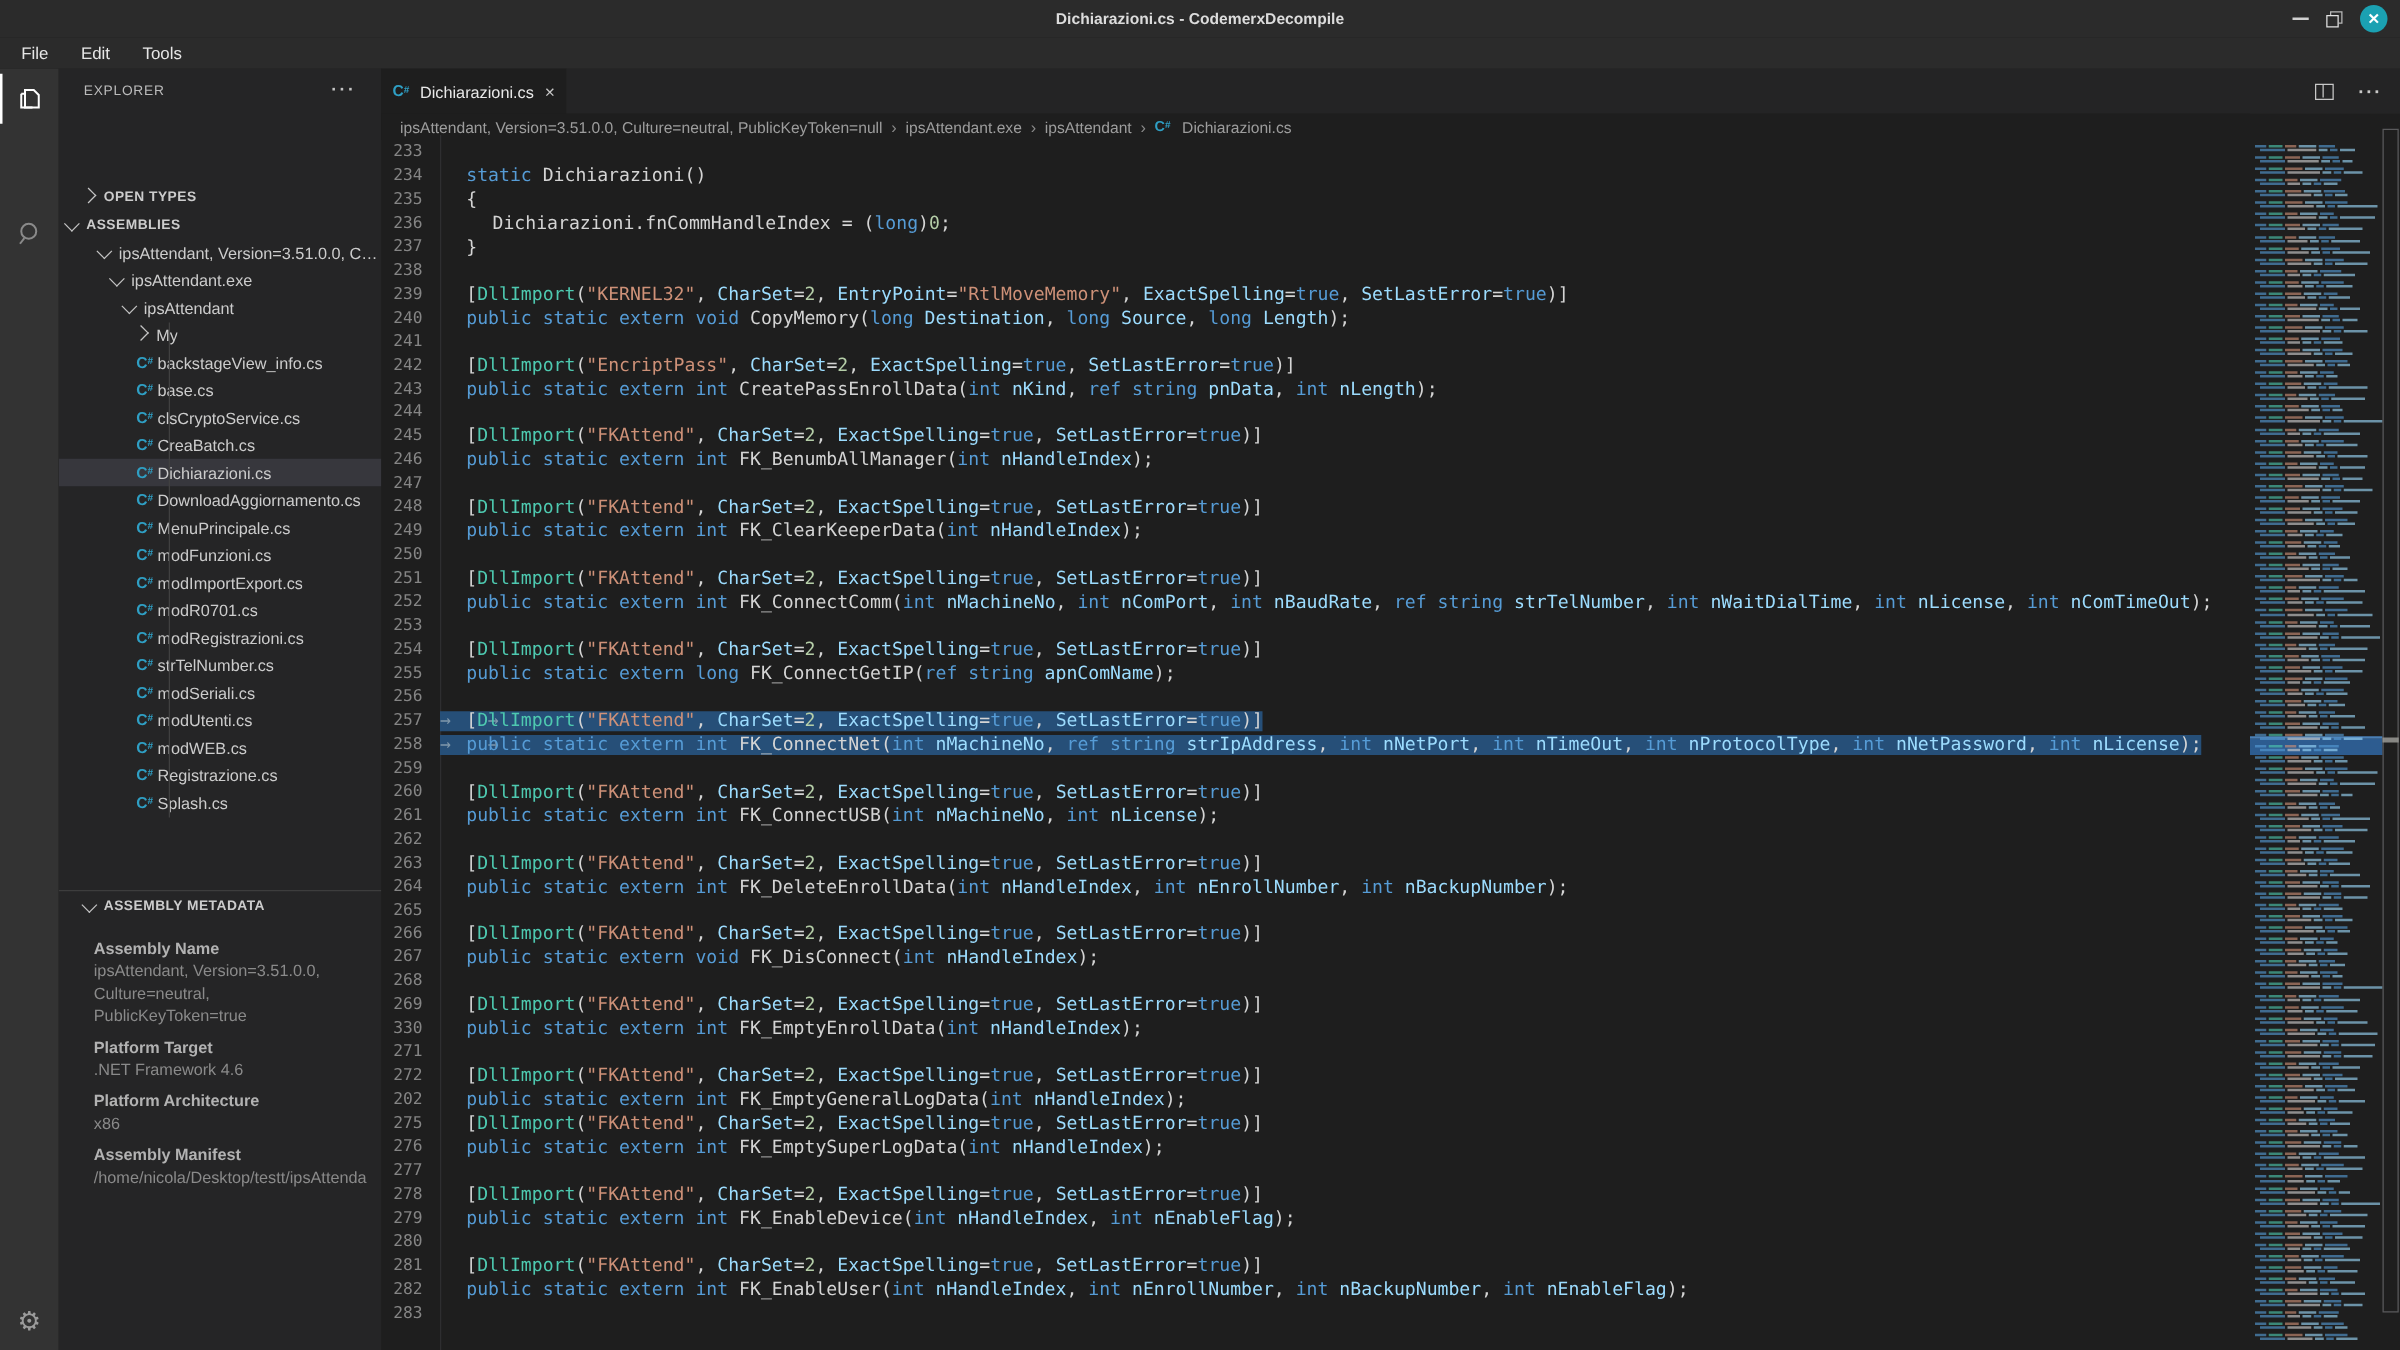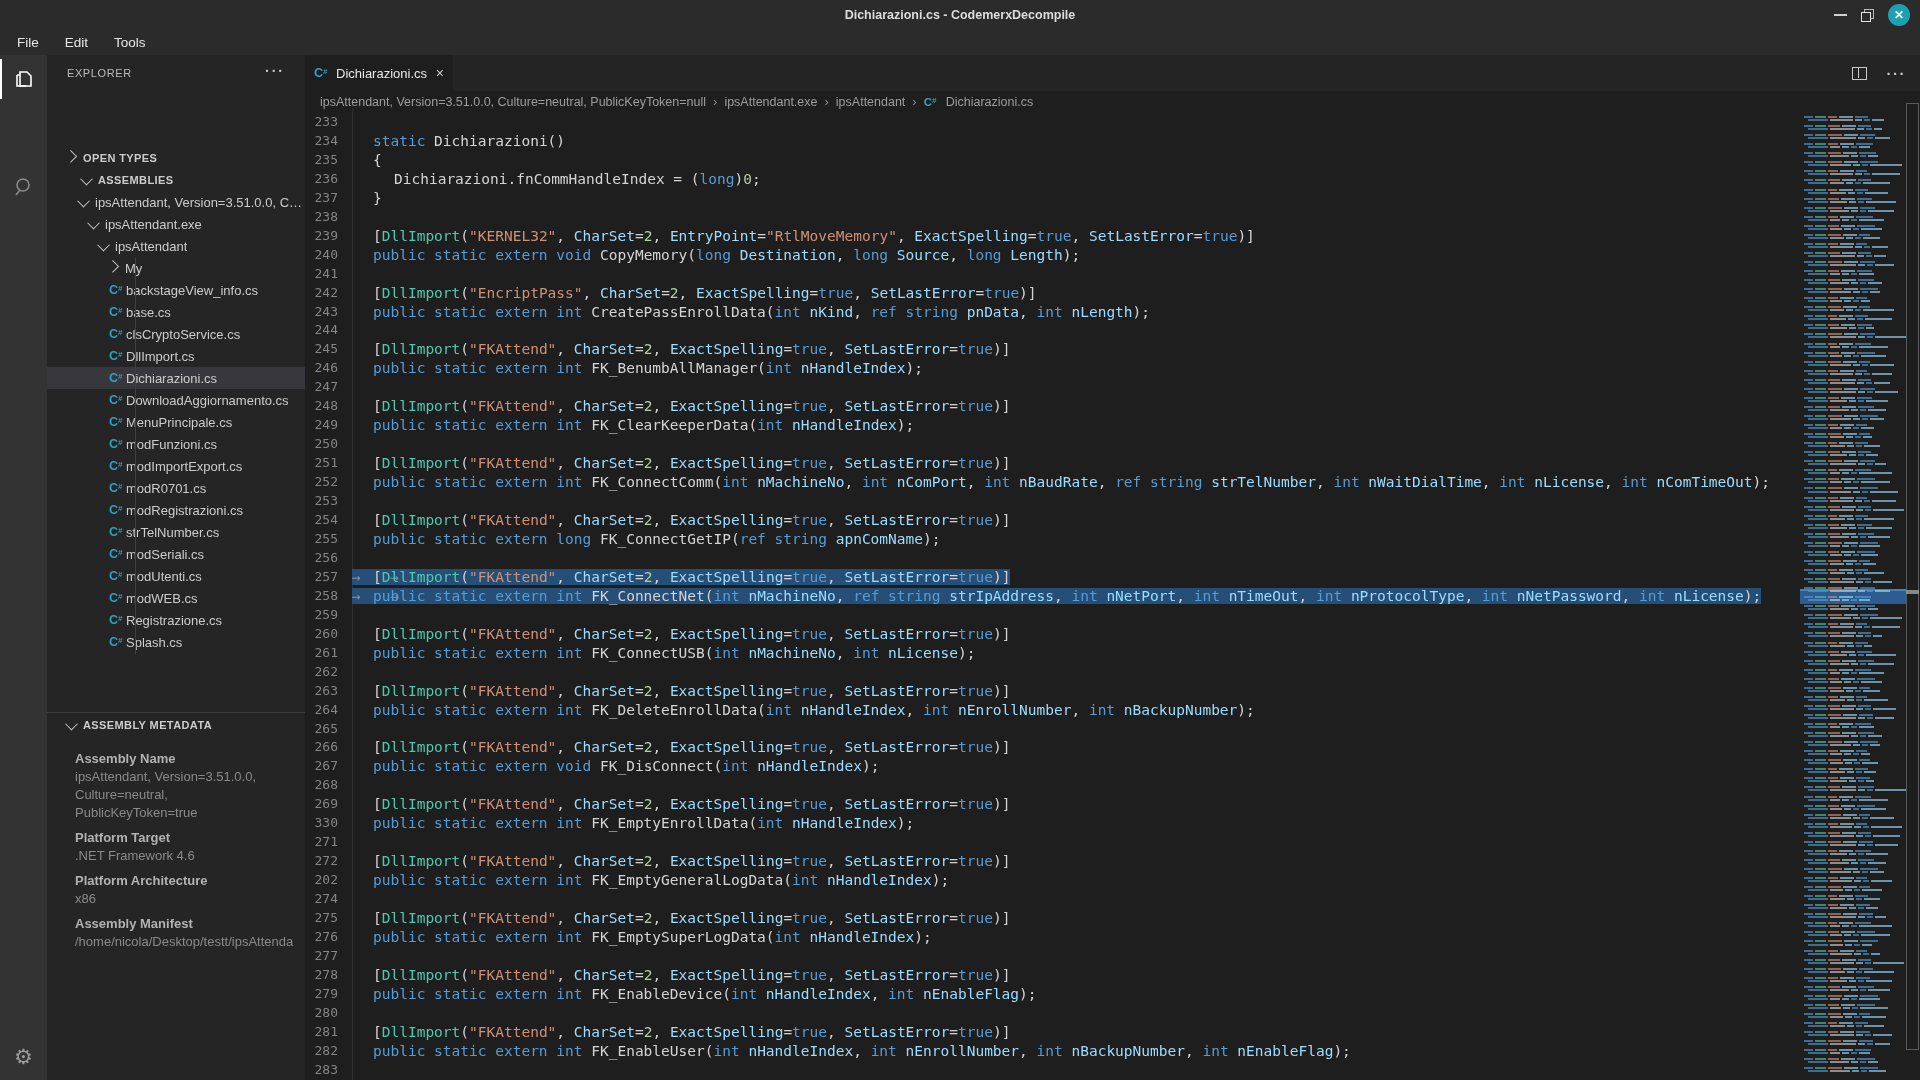--- a/index.html
+++ b/index.html
@@ -144,21 +144,21 @@
   </div>
 
   <div class="sidebar">
     <div class="sb-header">EXPLORER</div>
     <div class="sb-dots">···</div>
     <div class="tree" id="tree">
         <div class="trow hdr" style="padding-left: 20px;">
           <span class="chev closed"></span>
           <span class="lbl">OPEN TYPES</span>
         </div>
-        <div class="trow hdr" style="padding-left: 35px;">
+        <div class="trow hdr" style="padding-left: 6px;">
           <span class="chev open"></span>
           <span class="lbl">ASSEMBLIES</span>
         </div>
         <div class="trow" style="padding-left: 32px;">
           <span class="chev open"></span>
           <span class="lbl">ipsAttendant, Version=3.51.0.0, Cul…</span>
         </div>
         <div class="trow" style="padding-left: 42px;">
           <span class="chev open"></span>
           <span class="lbl">ipsAttendant.exe</span>
@@ -178,21 +178,21 @@
         <div class="trow" style="padding-left: 62px;">
           <span class="cs-ico">C<i>#</i></span>
           <span class="lbl">base.cs</span>
         </div>
         <div class="trow" style="padding-left: 62px;">
           <span class="cs-ico">C<i>#</i></span>
           <span class="lbl">clsCryptoService.cs</span>
         </div>
         <div class="trow" style="padding-left: 62px;">
           <span class="cs-ico">C<i>#</i></span>
-          <span class="lbl">DllImport.cs</span>
+          <span class="lbl">CreaBatch.cs</span>
         </div>
         <div class="trow sel" style="padding-left: 62px;">
           <span class="cs-ico">C<i>#</i></span>
           <span class="lbl">Dichiarazioni.cs</span>
         </div>
         <div class="trow" style="padding-left: 62px;">
           <span class="cs-ico">C<i>#</i></span>
           <span class="lbl">DownloadAggiornamento.cs</span>
         </div>
         <div class="trow" style="padding-left: 62px;">
@@ -320,21 +320,20 @@
         <div class="cl"><span class="ln">264</span><span class="lc"><span><span class="ind" style="width: 21px;"></span><span class="k">public static extern int</span><span class="p"> FK_DeleteEnrollData(</span><span class="k">int</span><span class="pr"> nHandleIndex</span><span class="p">, </span><span class="k">int</span><span class="pr"> nEnrollNumber</span><span class="p">, </span><span class="k">int</span><span class="pr"> nBackupNumber</span><span class="p">);</span></span></span></div>
         <div class="cl"><span class="ln">265</span><span class="lc"></span></div>
         <div class="cl"><span class="ln">266</span><span class="lc"><span><span class="ind" style="width: 21px;"></span><span class="p">[</span><span class="t">DllImport</span><span class="p">(</span><span class="s">"FKAttend"</span><span class="p">, </span><span class="pr">CharSet</span><span class="p">=</span><span class="n2">2</span><span class="p">, </span><span class="pr">ExactSpelling</span><span class="p">=</span><span class="k">true</span><span class="p">, </span><span class="pr">SetLastError</span><span class="p">=</span><span class="k">true</span><span class="p">)]</span></span></span></div>
         <div class="cl"><span class="ln">267</span><span class="lc"><span><span class="ind" style="width: 21px;"></span><span class="k">public static extern void</span><span class="p"> FK_DisConnect(</span><span class="k">int</span><span class="pr"> nHandleIndex</span><span class="p">);</span></span></span></div>
         <div class="cl"><span class="ln">268</span><span class="lc"></span></div>
         <div class="cl"><span class="ln">269</span><span class="lc"><span><span class="ind" style="width: 21px;"></span><span class="p">[</span><span class="t">DllImport</span><span class="p">(</span><span class="s">"FKAttend"</span><span class="p">, </span><span class="pr">CharSet</span><span class="p">=</span><span class="n2">2</span><span class="p">, </span><span class="pr">ExactSpelling</span><span class="p">=</span><span class="k">true</span><span class="p">, </span><span class="pr">SetLastError</span><span class="p">=</span><span class="k">true</span><span class="p">)]</span></span></span></div>
         <div class="cl"><span class="ln">330</span><span class="lc"><span><span class="ind" style="width: 21px;"></span><span class="k">public static extern int</span><span class="p"> FK_EmptyEnrollData(</span><span class="k">int</span><span class="pr"> nHandleIndex</span><span class="p">);</span></span></span></div>
         <div class="cl"><span class="ln">271</span><span class="lc"></span></div>
         <div class="cl"><span class="ln">272</span><span class="lc"><span><span class="ind" style="width: 21px;"></span><span class="p">[</span><span class="t">DllImport</span><span class="p">(</span><span class="s">"FKAttend"</span><span class="p">, </span><span class="pr">CharSet</span><span class="p">=</span><span class="n2">2</span><span class="p">, </span><span class="pr">ExactSpelling</span><span class="p">=</span><span class="k">true</span><span class="p">, </span><span class="pr">SetLastError</span><span class="p">=</span><span class="k">true</span><span class="p">)]</span></span></span></div>
         <div class="cl"><span class="ln">202</span><span class="lc"><span><span class="ind" style="width: 21px;"></span><span class="k">public static extern int</span><span class="p"> FK_EmptyGeneralLogData(</span><span class="k">int</span><span class="pr"> nHandleIndex</span><span class="p">);</span></span></span></div>
-        <div class="cl"><span class="ln">274</span><span class="lc"></span></div>
         <div class="cl"><span class="ln">275</span><span class="lc"><span><span class="ind" style="width: 21px;"></span><span class="p">[</span><span class="t">DllImport</span><span class="p">(</span><span class="s">"FKAttend"</span><span class="p">, </span><span class="pr">CharSet</span><span class="p">=</span><span class="n2">2</span><span class="p">, </span><span class="pr">ExactSpelling</span><span class="p">=</span><span class="k">true</span><span class="p">, </span><span class="pr">SetLastError</span><span class="p">=</span><span class="k">true</span><span class="p">)]</span></span></span></div>
         <div class="cl"><span class="ln">276</span><span class="lc"><span><span class="ind" style="width: 21px;"></span><span class="k">public static extern int</span><span class="p"> FK_EmptySuperLogData(</span><span class="k">int</span><span class="pr"> nHandleIndex</span><span class="p">);</span></span></span></div>
         <div class="cl"><span class="ln">277</span><span class="lc"></span></div>
         <div class="cl"><span class="ln">278</span><span class="lc"><span><span class="ind" style="width: 21px;"></span><span class="p">[</span><span class="t">DllImport</span><span class="p">(</span><span class="s">"FKAttend"</span><span class="p">, </span><span class="pr">CharSet</span><span class="p">=</span><span class="n2">2</span><span class="p">, </span><span class="pr">ExactSpelling</span><span class="p">=</span><span class="k">true</span><span class="p">, </span><span class="pr">SetLastError</span><span class="p">=</span><span class="k">true</span><span class="p">)]</span></span></span></div>
         <div class="cl"><span class="ln">279</span><span class="lc"><span><span class="ind" style="width: 21px;"></span><span class="k">public static extern int</span><span class="p"> FK_EnableDevice(</span><span class="k">int</span><span class="pr"> nHandleIndex</span><span class="p">, </span><span class="k">int</span><span class="pr"> nEnableFlag</span><span class="p">);</span></span></span></div>
         <div class="cl"><span class="ln">280</span><span class="lc"></span></div>
         <div class="cl"><span class="ln">281</span><span class="lc"><span><span class="ind" style="width: 21px;"></span><span class="p">[</span><span class="t">DllImport</span><span class="p">(</span><span class="s">"FKAttend"</span><span class="p">, </span><span class="pr">CharSet</span><span class="p">=</span><span class="n2">2</span><span class="p">, </span><span class="pr">ExactSpelling</span><span class="p">=</span><span class="k">true</span><span class="p">, </span><span class="pr">SetLastError</span><span class="p">=</span><span class="k">true</span><span class="p">)]</span></span></span></div>
         <div class="cl"><span class="ln">282</span><span class="lc"><span><span class="ind" style="width: 21px;"></span><span class="k">public static extern int</span><span class="p"> FK_EnableUser(</span><span class="k">int</span><span class="pr"> nHandleIndex</span><span class="p">, </span><span class="k">int</span><span class="pr"> nEnrollNumber</span><span class="p">, </span><span class="k">int</span><span class="pr"> nBackupNumber</span><span class="p">, </span><span class="k">int</span><span class="pr"> nEnableFlag</span><span class="p">);</span></span></span></div>
         <div class="cl"><span class="ln">283</span><span class="lc"></span></div>
       </div>

